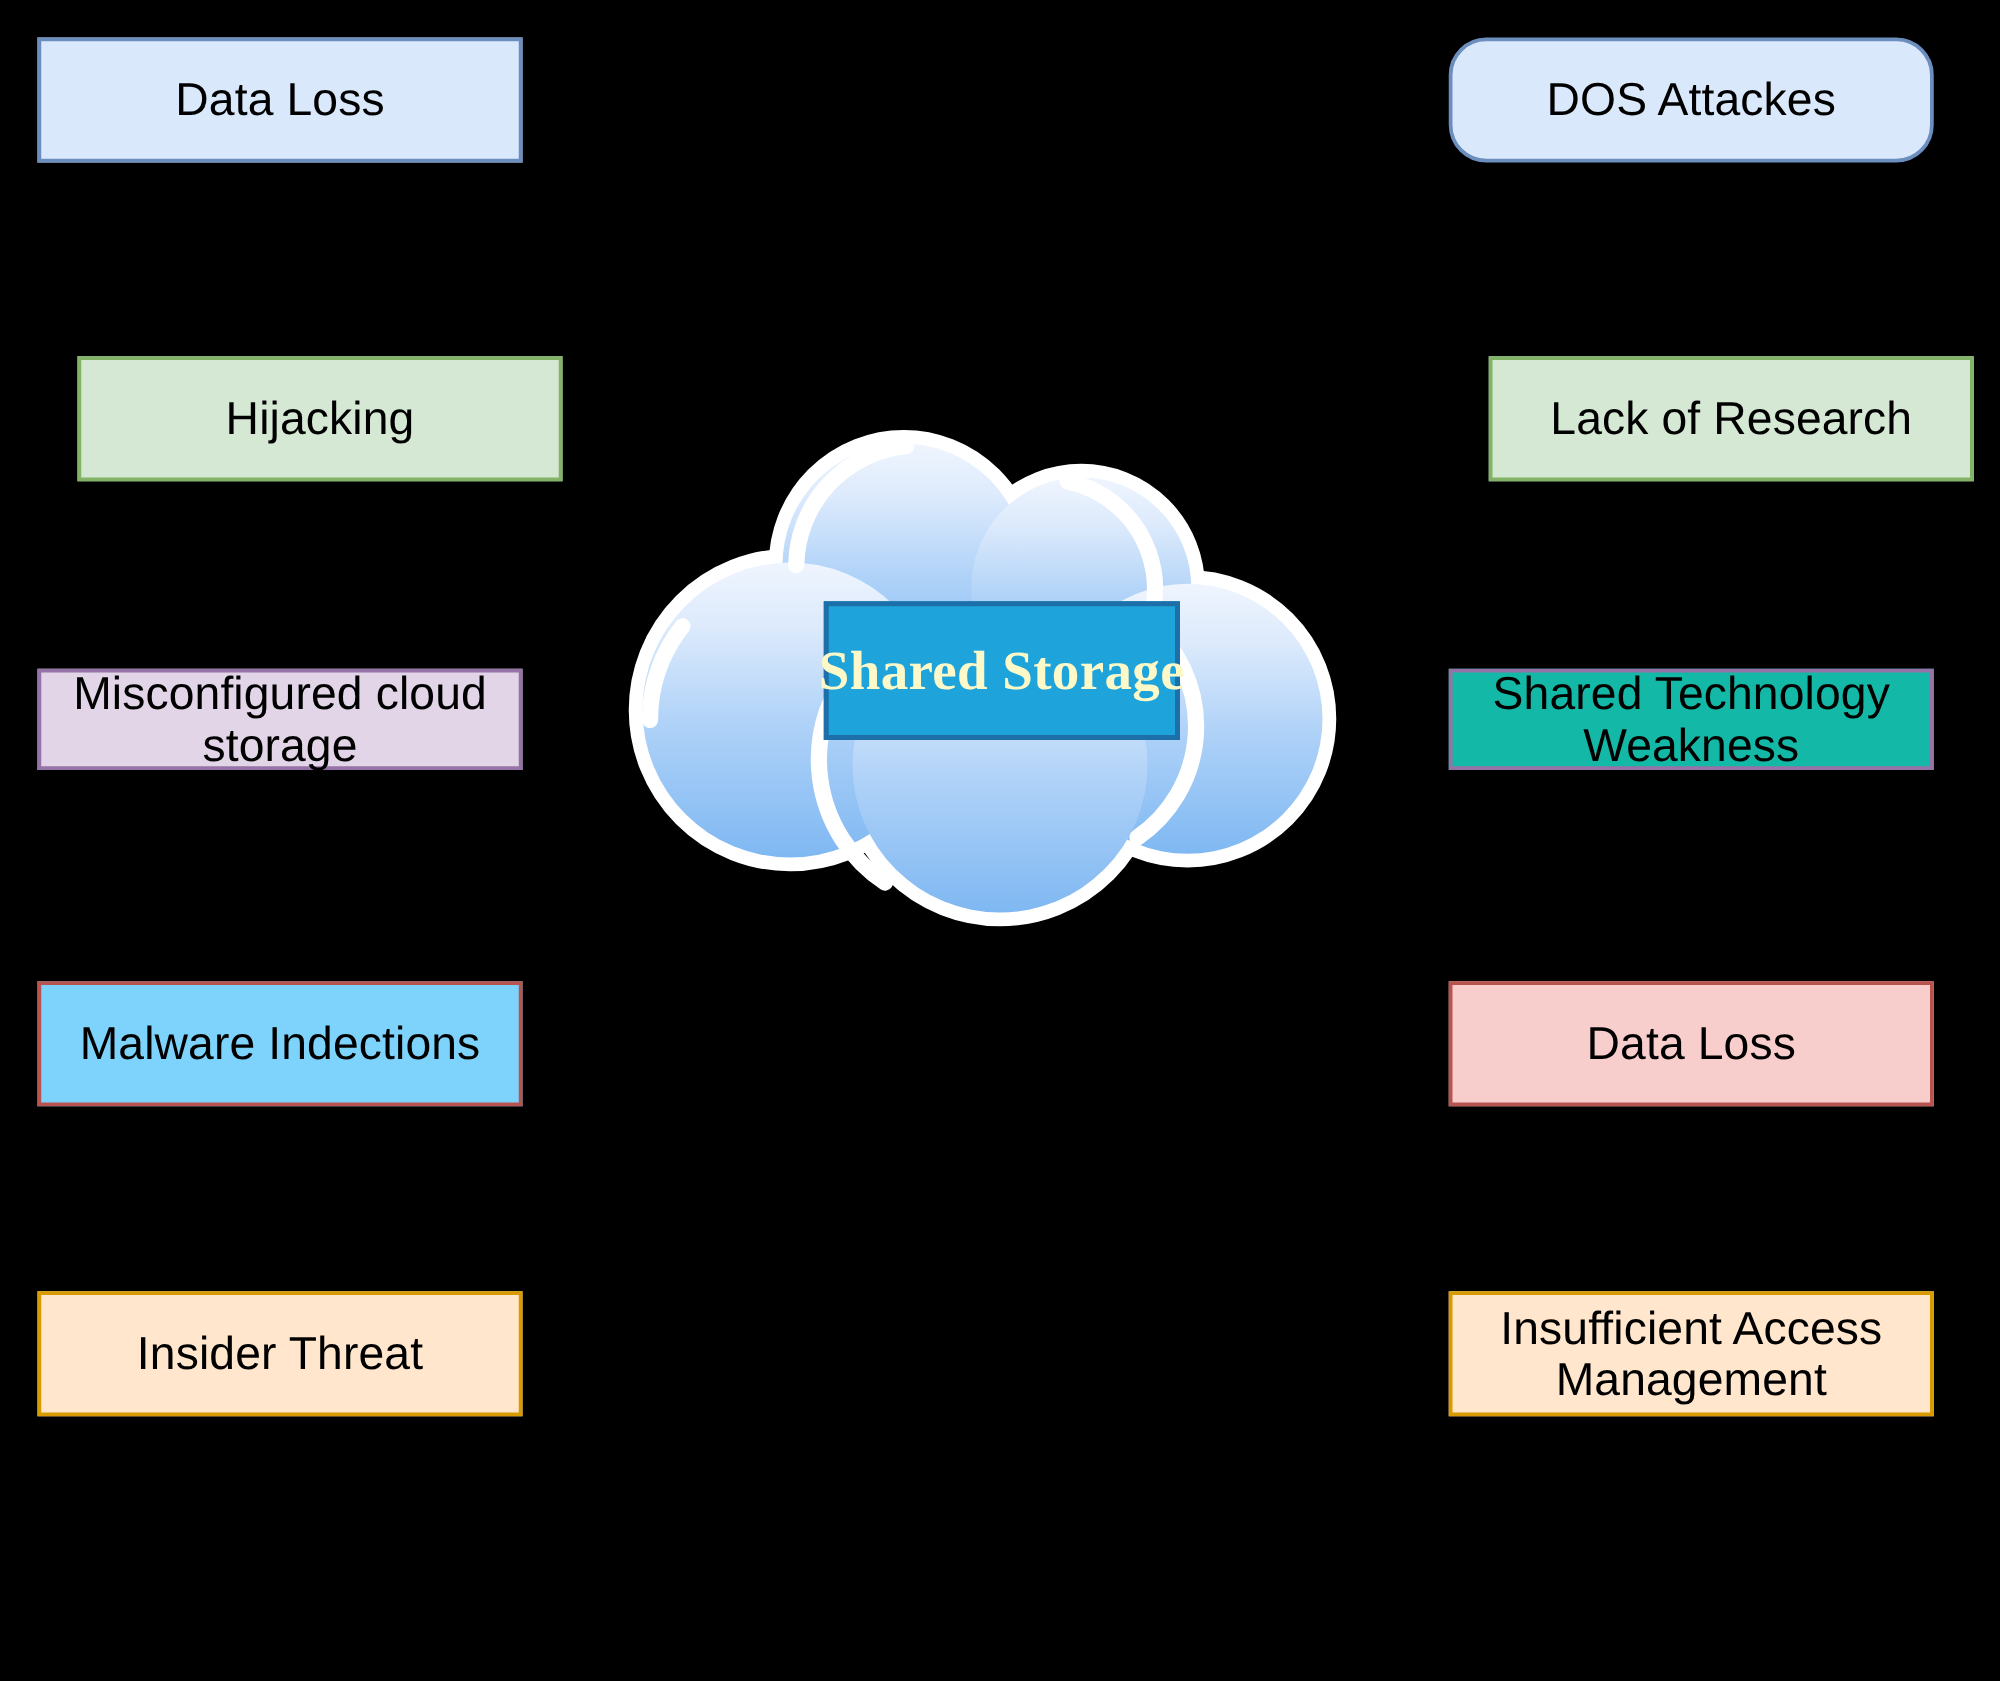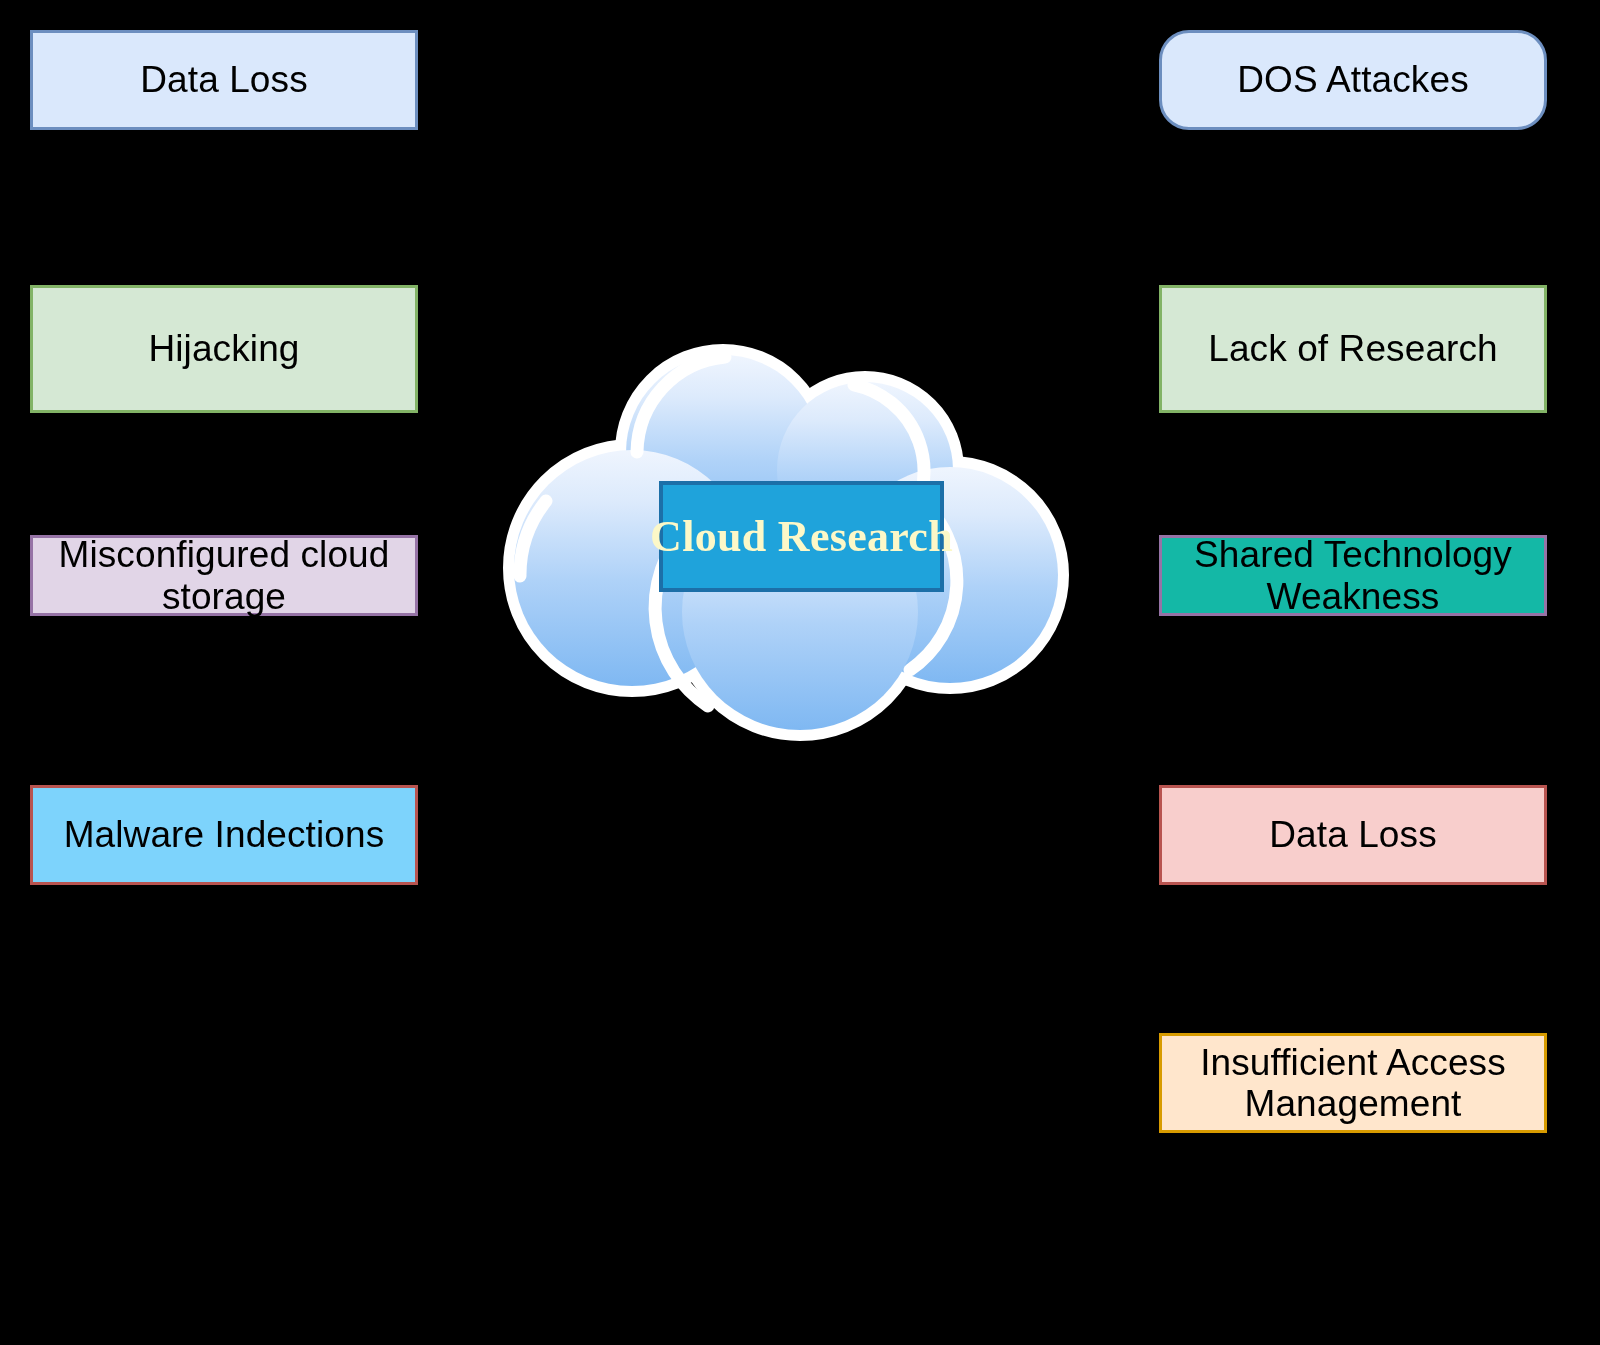--- a/index.html
+++ b/index.html
@@ -40,21 +40,21 @@
     display: block;
     width: 100%;
     white-space: pre-line;
   }
 
   
   .col-left  { left: 30px;   width: 388px; }
   .col-right { left: 1159px; width: 388px; }
 
   .row-1 { top: 30px;   height: 100px; }
-  .row-2 { top: 285px;  height: 128px; }
+  .row-2 { top: 285px;  height: 100px; margin-left: 32px; }
   .row-3 { top: 535px;  height: 81px; text-align: center; }
   .row-4 { top: 785px;  height: 100px; }
   .row-5 { top: 1033px; height: 100px; }
 
   
   #cloud-wrap {
     position: absolute;
     left: 480px;
     top: 340px;
     width: 640px;
@@ -104,20 +104,23 @@
   <div class="threat-box col-left row-2" style="background: rgb(213, 232, 212); border-color: rgb(130, 179, 102);">
     <span class="label">Hijacking</span>
   </div>
   <div class="threat-box col-left row-3" style="background: rgb(225, 213, 231); border-color: rgb(150, 115, 166);">
     <span class="label">Misconfigured cloud
 storage</span>
   </div>
   <div class="threat-box col-left row-4" style="background: #7dd3fc; border-color: rgb(184, 84, 80);">
     <span class="label">Malware Indections</span>
   </div>
+  <div class="threat-box col-left row-5" style="background: rgb(255, 230, 204); border-color: rgb(215, 155, 0);">
+    <span class="label">Insider Threat</span>
+  </div>
 
   <div class="threat-box col-right row-1" style="background: rgb(218, 232, 252); border-color: rgb(108, 142, 191); border-radius: 30px;">
     <span class="label">DOS Attackes</span>
   </div>
   <div class="threat-box col-right row-2" style="background: rgb(213, 232, 212); border-color: rgb(130, 179, 102);">
     <span class="label">Lack of Research</span>
   </div>
   <div class="threat-box col-right row-3" style="background: #14b8a6; border-color: rgb(150, 115, 166);">
     <span class="label">Shared Technology
 Weakness</span>
@@ -161,16 +164,16 @@
         <path d="M 245 17 A 97 97 0 0 0 157 112"></path>
         <path d="M 374 45 A 88 88 0 0 1 424 187"></path>
         <path d="M 66 161 A 118 118 0 0 0 40 236"></path>
         <path d="M 206 188 A 118 118 0 0 0 228 366"></path>
         <path d="M 438 158 A 108 108 0 0 1 430 330"></path>
       </g>
     </svg>
   </div>
 
   <div id="cloud-storage-box" style="background: rgb(31, 163, 219); border-color: rgb(28, 111, 168);">
-    <span class="cs-label" style="color: rgb(252, 248, 200);">Cloud Research</span>
+    <span class="cs-label" style="color: rgb(252, 248, 200);">Shared Storage</span>
   </div>
 
 </div>
 
 </body></html>

